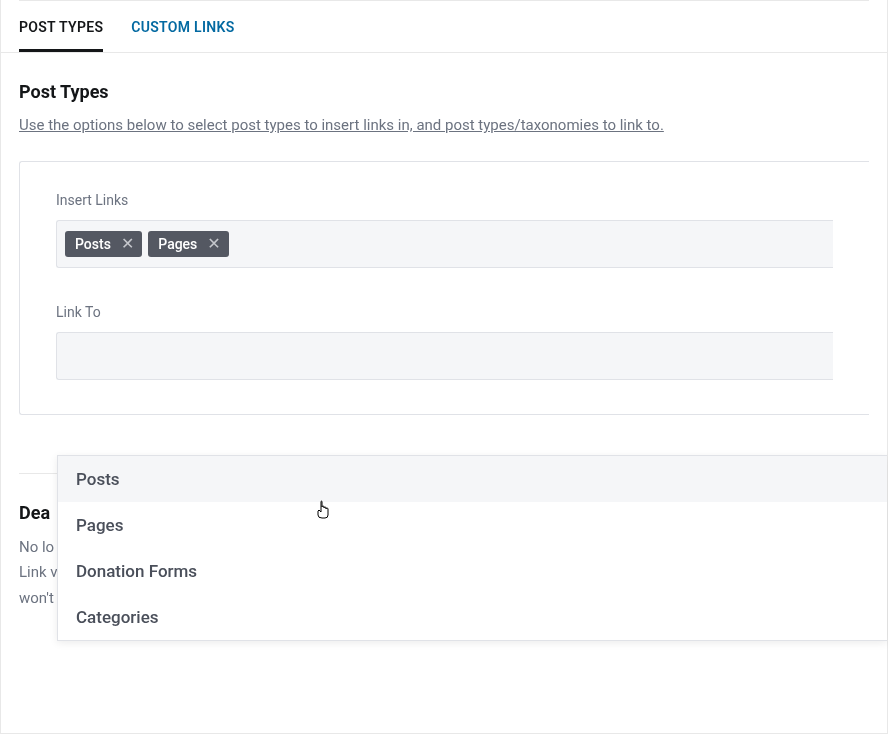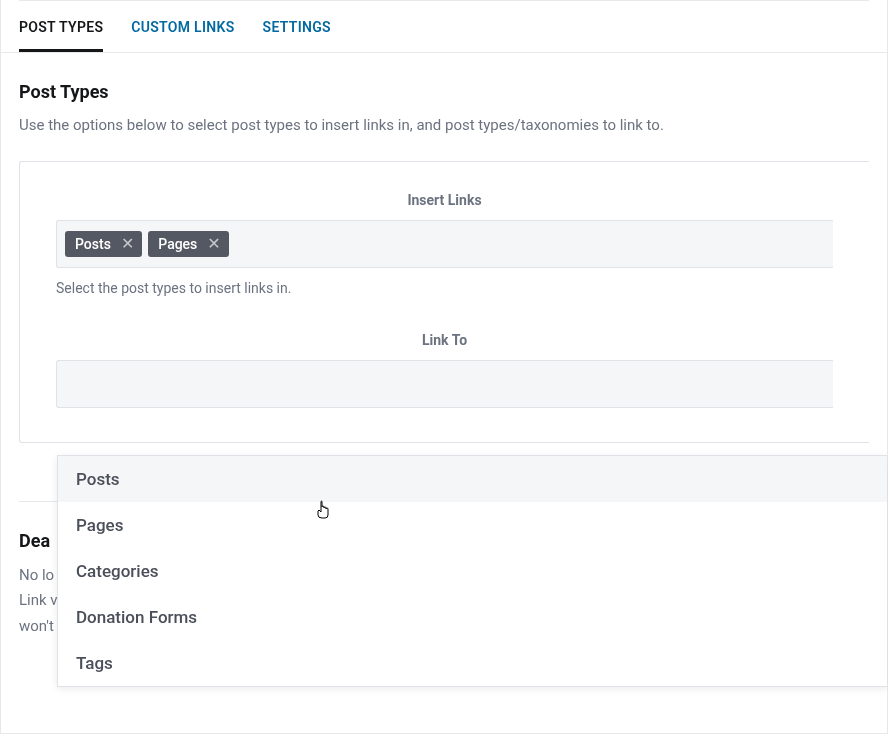--- a/index.html
+++ b/index.html
@@ -53,36 +53,36 @@
       font-size: 18px;
       font-weight: 700;
       color: #141618;
       margin-bottom: 12px;
     }
     .section-desc {
       font-size: 15px;
       color: #6c7380;
       margin-bottom: 24px;
       line-height: 1.5;
+      text-decoration: underline;
     }
     .panel {
       border: 1px solid #e0e2e7;
       border-radius: 3px;
       padding: 30px 36px 34px 36px;
       border-right: none;
       border-bottom-right-radius: 0;
       border-top-right-radius: 0;
     }
     .field-label {
       font-size: 14px;
-      font-weight: 700;
+      font-weight: 400;
       color: #6c7380;
       margin-bottom: 12px;
       display: block;
-      text-align: center;
     }
     .tag-input {
       background: #f5f6f8;
       border: 1px solid #e0e2e7;
       border-right: none;
       border-radius: 3px 0 0 3px;
       padding: 8px;
       display: flex;
       gap: 6px;
       flex-wrap: wrap;
@@ -176,56 +176,53 @@
     }
   </style>
 </head>
 <body>
 
 <div class="container">
   <div class="top-border"></div>
   <div class="tabs">
     <div class="tab active">POST TYPES</div>
     <div class="tab">CUSTOM LINKS</div>
-    <div class="tab">SETTINGS</div>
   </div>
 
   <div class="content">
     <h2 class="section-title">Post Types</h2>
     <p class="section-desc">Use the options below to select post types to insert links in, and post types/taxonomies to link to.</p>
 
     <div class="panel">
       <div class="field-group">
         <label class="field-label">Insert Links</label>
         <div class="tag-input">
           <span class="tag">
             <span>Posts</span>
             <span class="tag-close">✕</span>
           </span>
           <span class="tag">
             <span>Pages</span>
             <span class="tag-close">✕</span>
           </span>
         </div>
-        <p class="helper-text">Select the post types to insert links in.</p>
       </div>
 
       <div class="field-group">
         <label class="field-label">Link To</label>
         <div class="select-input"></div>
       </div>
     </div>
   </div>
 
   <div class="dropdown">
     <div class="dropdown-item hover">Posts</div>
     <div class="dropdown-item">Pages</div>
+    <div class="dropdown-item">Donation Forms</div>
     <div class="dropdown-item">Categories</div>
-    <div class="dropdown-item">Donation Forms</div>
-    <div class="dropdown-item">Tags</div>
   </div>
 
   <div class="bottom-section">
     <div class="divider"></div>
     <h2 class="bottom-title">Dea</h2>
     <p class="bottom-desc">
       <span>No lo</span><br>
       <span>Link v</span><br>
       <span>won't remove existing links.</span>
     </p>

